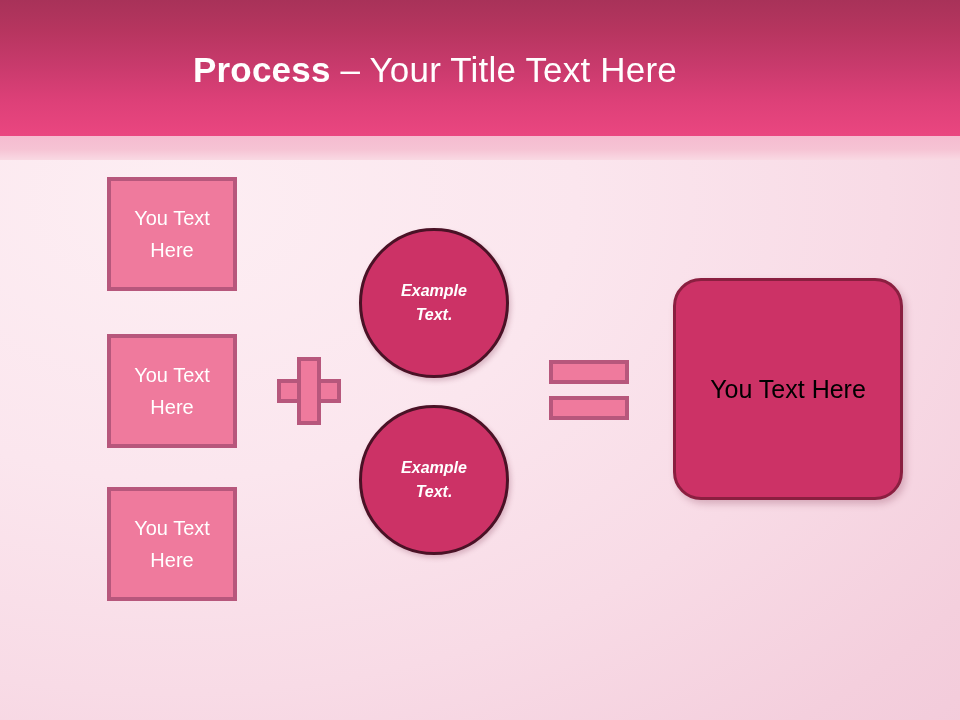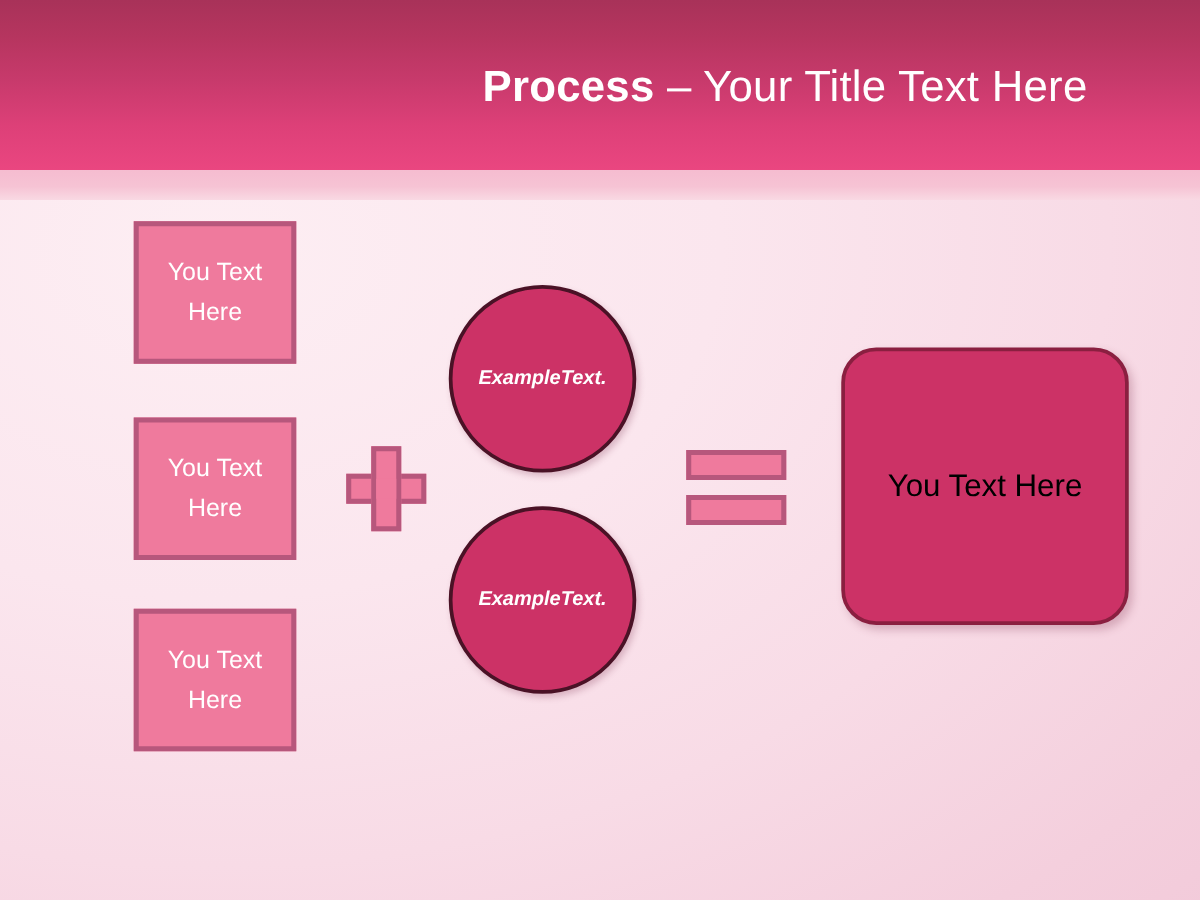--- a/index.html
+++ b/index.html
@@ -34,21 +34,21 @@
   #header-accent {
     position: absolute;
     left: 0; top: 136px;
     width: 960px; height: 24px;
     background: linear-gradient(to bottom, #f5bcd0 0%, #f6c3d4 55%, #f9d9e3 100%);
   }
   #title {
     position: absolute;
     left: 0; top: 48px;
     width: 870px;
-    text-align: right;
+    text-align: center;
     color: #ffffff;
     font-size: 35px;
     line-height: 44px;
     letter-spacing: 0.2px;
     white-space: nowrap;
   }
   #title .strong { font-weight: bold; }
   #title .rest { font-weight: normal; }
 
   
@@ -105,20 +105,21 @@
   .circle {
     position: absolute;
     left: 359px;
     width: 150px;
     height: 150px;
     box-sizing: border-box;
     border-radius: 50%;
     background: #cc3266;
     border: 3px solid #4a1226;
     display: flex;
+    flex-direction: column;
     align-items: center;
     justify-content: center;
     color: #ffffff;
     font-size: 16px;
     font-weight: bold;
     font-style: italic;
     line-height: 24px;
     text-align: right;
     box-shadow: 2px 3px 5px rgba(120, 40, 70, 0.25);
   }

